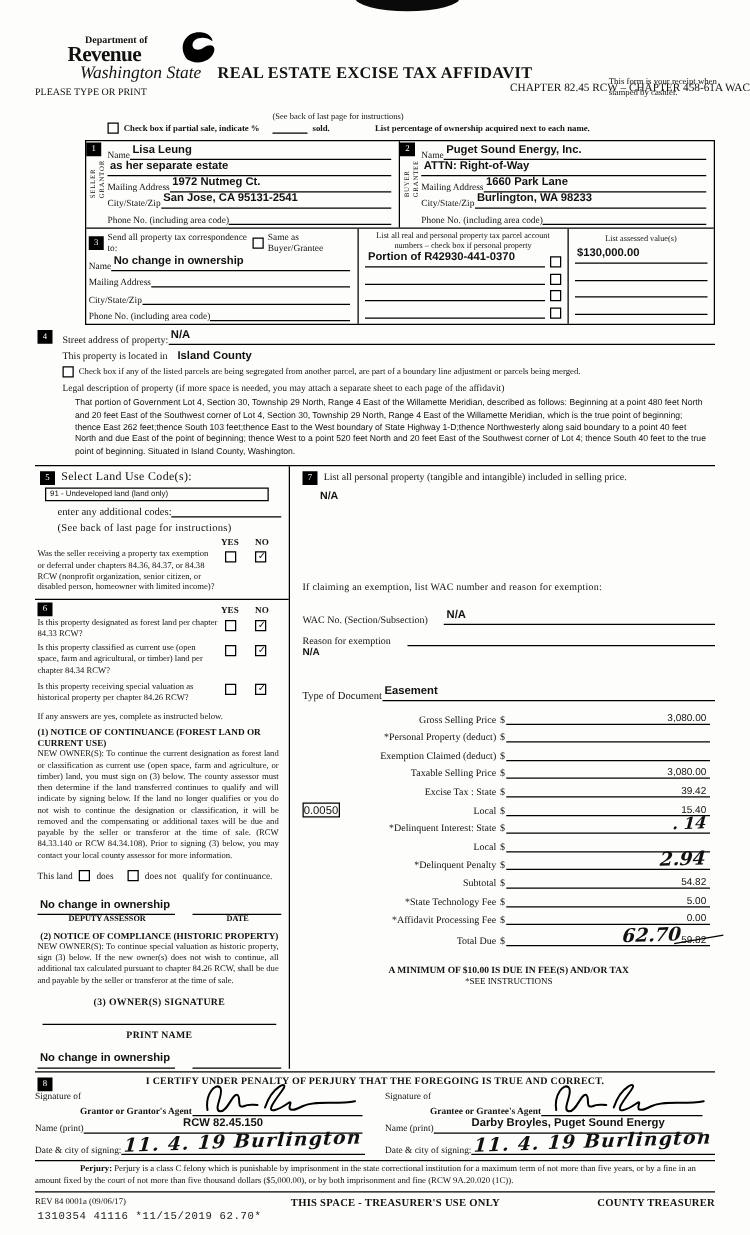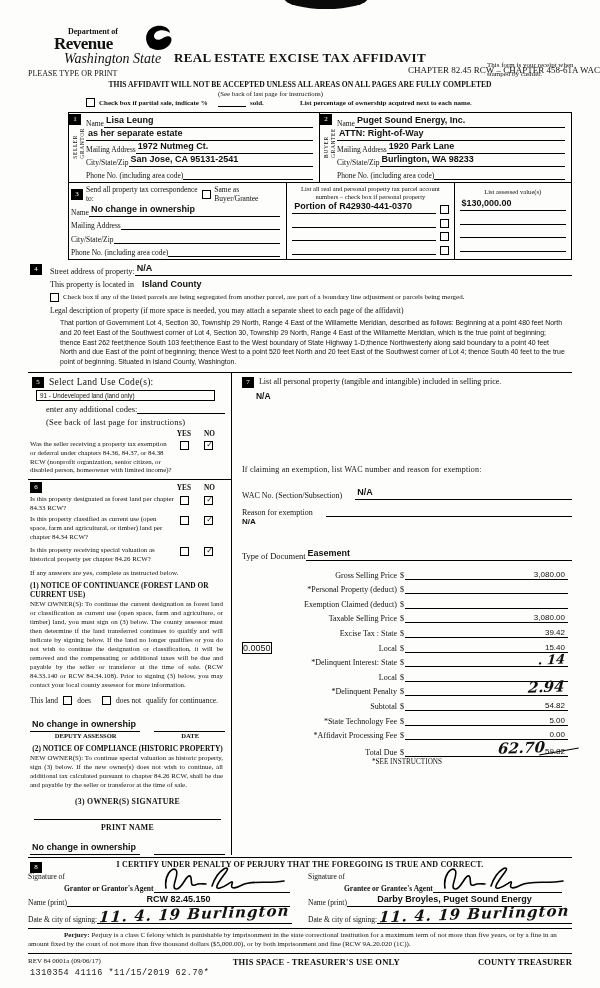--- a/index.html
+++ b/index.html
@@ -186,21 +186,20 @@
       <div class="wa">Washington State</div>
       <svg width="34" height="30" viewBox="0 0 34 30">
         <path d="M8 22 C2 10 12 1 22 3 C27 4 30 7 30 10 C24 5 14 7 14 13 C14 17 19 18 23 15 C29 11 33 14 31 19 C29 25 20 29 13 26 C10 25 9 24 8 22 Z" fill="#000"></path>
         <path d="M15 12 C17 9 22 8 25 10 C23 13 18 14 15 12 Z" fill="#fff"></path>
       </svg>
     </div>
     <div class="title">REAL ESTATE EXCISE TAX AFFIDAVIT</div>
     <div class="subtitle">CHAPTER 82.45 RCW – CHAPTER 458-61A WAC</div>
     <div class="typeprint">PLEASE TYPE OR PRINT</div>
     <div class="receiptnote">This form is your receipt when stamped by cashier.</div>
-    <div class="warning">THIS AFFIDAVIT WILL NOT BE ACCEPTED UNLESS ALL AREAS ON ALL PAGES ARE FULLY COMPLETED</div>
     <div class="seeback1">(See back of last page for instructions)</div>
     <div class="partialrow">
       <span class="cb"></span>
       <span class="partial-lbl">Check box if partial sale, indicate %</span>
       <span class="partial-blank"></span>
       <span class="partial-sold">sold.</span>
       <span class="ownnote">List percentage of ownership acquired next to each name.</span>
     </div>
   </div>
 
@@ -247,21 +246,21 @@
         <div class="fields">
           <div class="fline">
               <span class="flbl">Name</span>
               <span class="ffill"><span class="fval">Puget Sound Energy, Inc.</span></span>
             </div>
           <div class="fline">
               <span class="ffill"><span class="fval">ATTN: Right-of-Way</span></span>
             </div>
           <div class="fline">
               <span class="flbl">Mailing Address</span>
-              <span class="ffill"><span class="fval">1920 Park Lane</span></span>
+              <span class="ffill"><span class="fval">1660 Park Lane</span></span>
             </div>
           <div class="fline">
               <span class="flbl">City/State/Zip</span>
               <span class="ffill"><span class="fval">Burlington, WA 98233</span></span>
             </div>
           <div class="fline">
               <span class="flbl">Phone No. (including area code)</span>
               <span class="ffill"></span>
             </div>
         </div>
@@ -554,20 +553,21 @@
           </div>
         <div class="mrow" style="height:17px">
           <span class="mlbl">Total Due</span>
             <span class="md">$</span>
           <span class="mline">
             <span class="hw hw-total">62.70</span>
             <span class="mval struck">59.82</span>
           </span>
         </div>
       </div>
+      <div class="minnote">A MINIMUM OF $10.00 IS DUE IN FEE(S) AND/OR TAX</div>
       <div class="seeinstr">*SEE INSTRUCTIONS</div>
     </div>
   </div>
 
   <div class="sec8">
     <span class="numbox">8</span>
     <div class="certline">I CERTIFY UNDER PENALTY OF PERJURY THAT THE FOREGOING IS TRUE AND CORRECT.</div>
     <div class="sigcols">
       <div class="sigcol">
         <div class="sig-label">Signature of</div>

